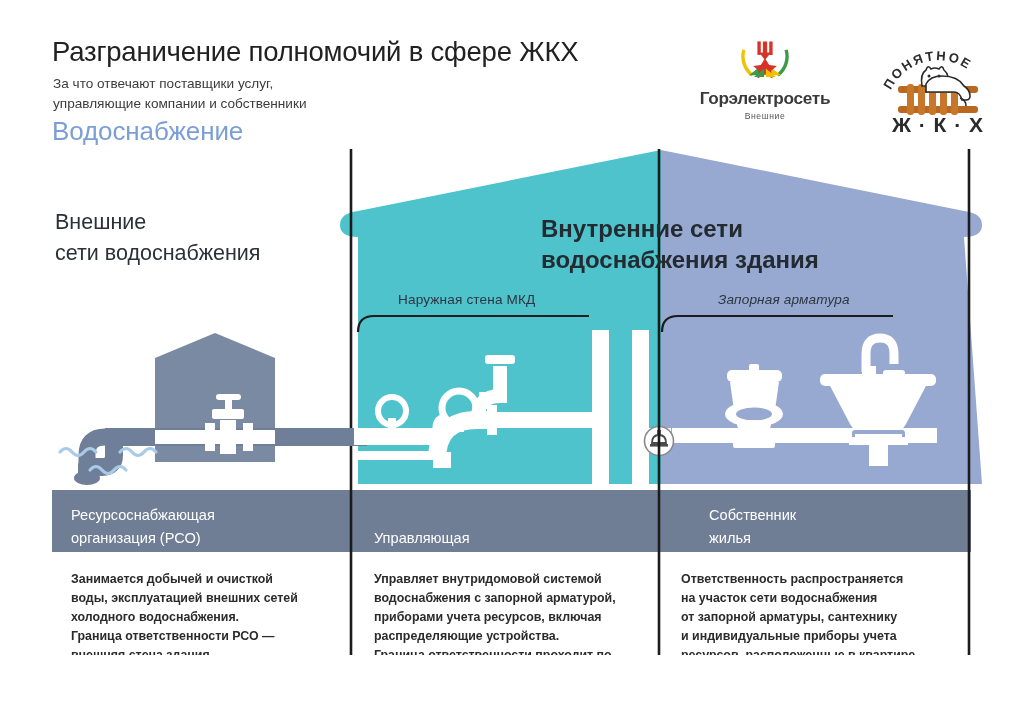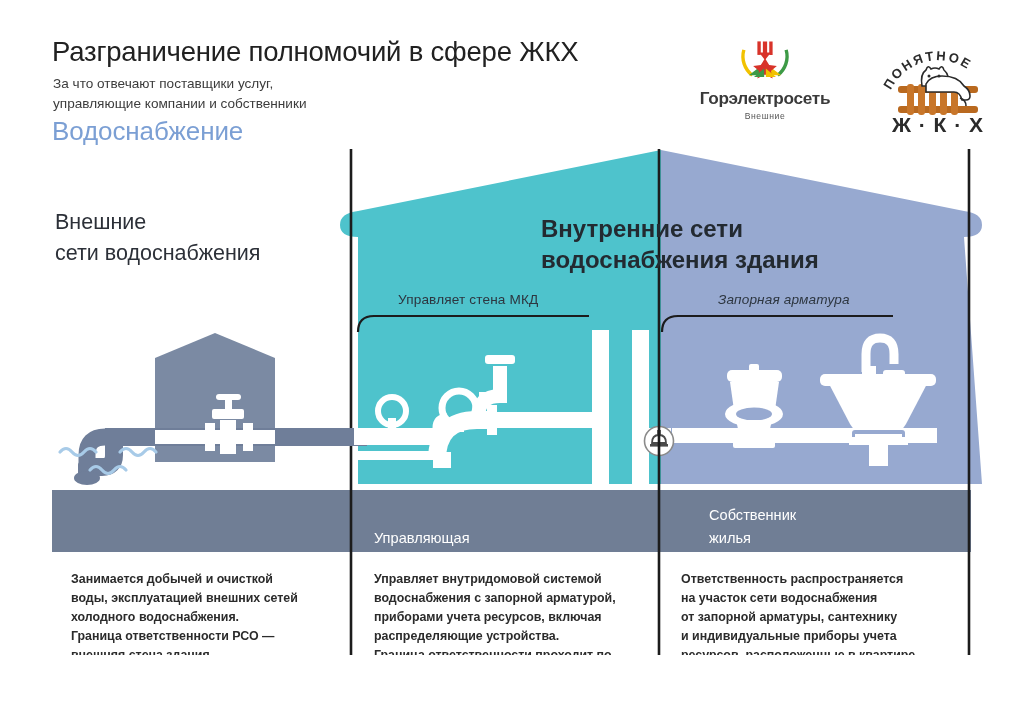--- a/index.html
+++ b/index.html
@@ -271,23 +271,25 @@
   <div class="t" id="title">Разграничение полномочий в сфере ЖКХ</div>
   <div class="t" id="subtitle">За что отвечают поставщики услуг,
 управляющие компании и собственники</div>
   <div class="t" id="section-name">Водоснабжение</div>
 
   <div class="t" id="zone-left-title">Внешние
 сети водоснабжения</div>
   <div class="t" id="zone-right-title">Внутренние сети
 водоснабжения здания</div>
 
-  <div class="t callout" id="callout-wall">Управляет стена МКД</div>
+  <div class="t callout" id="callout-wall">Наружная стена МКД</div>
   <div class="t callout" id="callout-valve">Запорная арматура</div>
 
+  <div class="t party-name" id="party-rso">Ресурсоснабжающая
+организация (РСО)</div>
   <div class="t party-name" id="party-uk">Управляющая
 компания (УК)</div>
   <div class="t party-name" id="party-own">Собственник
 жилья</div>
 
   <div class="t desc" id="desc-rso">Занимается добычей и очисткой
 воды, эксплуатацией внешних сетей
 холодного водоснабжения.
 Граница ответственности РСО —
 внешняя стена здания.</div>

